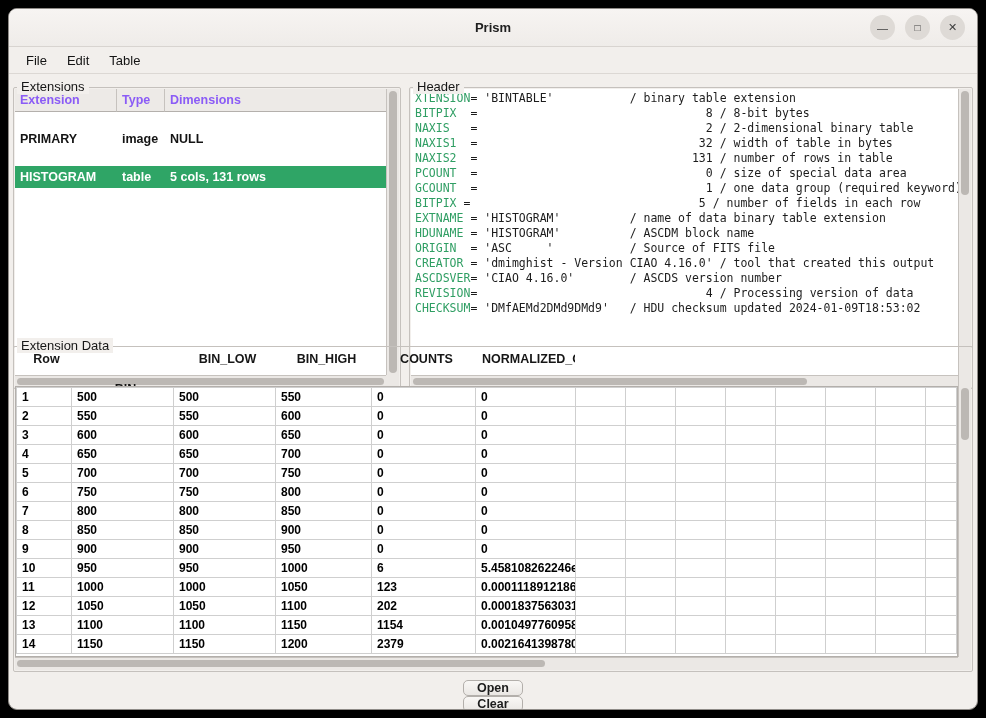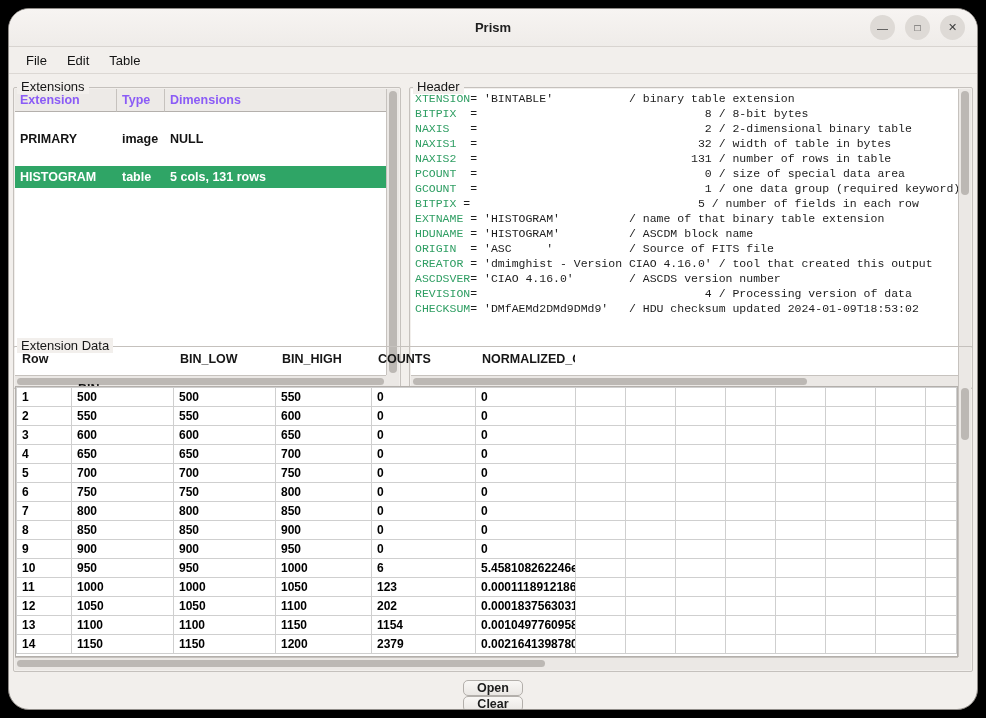--- a/index.html
+++ b/index.html
@@ -1,18 +1,18 @@
 <!DOCTYPE html>
 <html><head>
 <meta charset="utf-8">
 <style>
   html,body{margin:0;padding:0;width:986px;height:718px;overflow:hidden;background:#000;
             font-family:"Liberation Sans",sans-serif;}
   .window{position:absolute;left:8px;top:8px;width:970px;height:702px;background:#f2efec;
-          border:1px solid #8f8b87;border-radius:21px;overflow:hidden;display:flex;flex-direction:column;box-sizing:border-box;}
+          border:1px solid #8f8b87;border-radius:9px;overflow:hidden;display:flex;flex-direction:column;box-sizing:border-box;}
   .titlebar{height:37px;flex:0 0 37px;position:relative;display:flex;align-items:center;justify-content:center;
             background:linear-gradient(#f7f4f2,#efecE9);border-bottom:1px solid #d8d4d0;}
   .title{font-size:13px;font-weight:bold;color:#202020;}
   .winbtns{position:absolute;right:12px;top:6px;display:flex;gap:10px;}
   .winbtn{width:25px;height:25px;border-radius:50%;background:#dedad6;display:flex;align-items:center;
           justify-content:center;font-size:11px;color:#3c3c3c;cursor:default;}
   .winbtn .sq{font-size:10px;}
   .menubar{height:26px;flex:0 0 26px;display:flex;align-items:center;padding-left:8px;gap:2px;
            border-bottom:1px solid #dcd8d4;}
   .menuitem{padding:3px 9px;font-size:13px;color:#141414;border-radius:4px;}
@@ -41,25 +41,25 @@
           font-size:12.5px;font-weight:700;color:#8b5cf6;padding:4px 0 4px 5px;white-space:nowrap;overflow:hidden;}
   .col-ext{width:102px;flex:0 0 102px;}
   .col-type{width:48px;flex:0 0 48px;}
   .col-dim{flex:1;border-right:none;}
   .ext-row{display:flex;height:22px;font-size:12.5px;font-weight:700;color:#141414;margin-top:16px;}
   .ext-td{box-sizing:border-box;padding:4px 0 0 5px;white-space:nowrap;overflow:hidden;}
   .ext-row.selected{background:#2fa566;color:#fff;}
 
   .hdr-text{position:absolute;left:0;top:0;right:13px;bottom:12px;background:#fff;overflow:hidden;
             padding:2px 0 0 4px;font-family:"DejaVu Sans Mono",monospace;font-size:11.5px;line-height:15px;color:#1c1c1c;}
-  .hline{white-space:pre;font-family:Liberation Mono, monospace;}
+  .hline{white-space:pre;}
   .kw{color:#2f9e63;}
 
   .extdata-group{left:4px;right:4px;top:272px;height:326px;}
-  .dt-header{position:absolute;left:0;top:0;right:12px;height:52px;}
+  .dt-header{position:absolute;left:0;top:0;right:12px;height:52px;text-align:center;}
   .dt-hrow{display:flex;font-size:12.5px;font-weight:700;color:#161616;}
   .dt-hrow.first{padding-top:4px;}
   .dt-hcell{box-sizing:border-box;padding-left:7px;white-space:nowrap;overflow:hidden;}
   .c0{width:56px;flex:0 0 56px;}
   .c1{width:102px;flex:0 0 102px;margin-top:30px;}
   .c2{width:102px;flex:0 0 102px;}
   .c3{width:96px;flex:0 0 96px;}
   .c4{width:104px;flex:0 0 104px;}
   .c5{width:100px;flex:0 0 100px;}
   .dt-scroll{position:absolute;left:0;top:38px;right:13px;bottom:13px;background:#fff;border:1px solid #b3afab;
@@ -152,21 +152,21 @@
               <div class="hline"><span class="kw">NAXIS1  </span><span class="rest">=                                32 / width of table in bytes</span></div>
 
               <div class="hline"><span class="kw">NAXIS2  </span><span class="rest">=                               131 / number of rows in table</span></div>
 
               <div class="hline"><span class="kw">PCOUNT  </span><span class="rest">=                                 0 / size of special data area</span></div>
 
               <div class="hline"><span class="kw">GCOUNT  </span><span class="rest">=                                 1 / one data group (required keyword)</span></div>
 
               <div class="hline"><span class="kw">BITPIX </span><span class="rest">=                                 5 / number of fields in each row</span></div>
 
-              <div class="hline"><span class="kw">EXTNAME </span><span class="rest">= 'HISTOGRAM'          / name of that binary table extension</span></div>
+              <div class="hline"><span class="kw">EXTNAME </span><span class="rest">= 'HISTOGRAM'          / name of data binary table extension</span></div>
 
               <div class="hline"><span class="kw">HDUNAME </span><span class="rest">= 'HISTOGRAM'          / ASCDM block name</span></div>
 
               <div class="hline"><span class="kw">ORIGIN  </span><span class="rest">= 'ASC     '           / Source of FITS file</span></div>
 
               <div class="hline"><span class="kw">CREATOR </span><span class="rest">= 'dmimghist - Version CIAO 4.16.0' / tool that created this output</span></div>
 
               <div class="hline"><span class="kw">ASCDSVER</span><span class="rest">= 'CIAO 4.16.0'        / ASCDS version number</span></div>
 
               <div class="hline"><span class="kw">REVISION</span><span class="rest">=                                 4 / Processing version of data</span></div>

